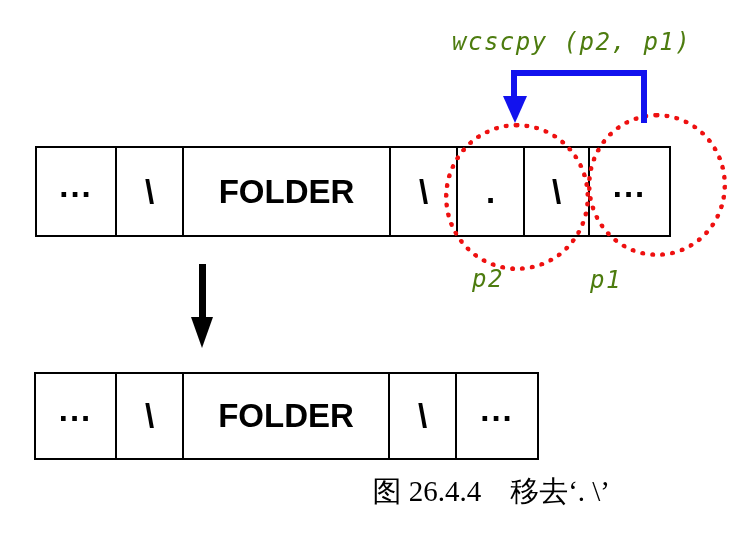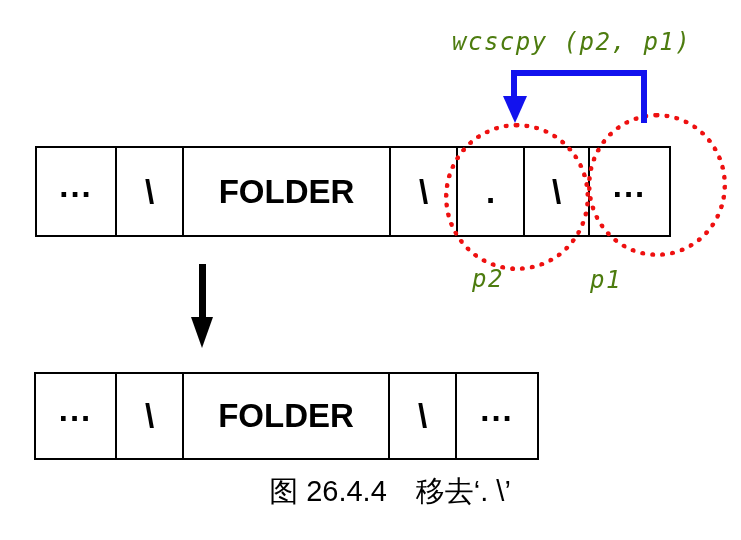--- a/index.html
+++ b/index.html
@@ -93,22 +93,22 @@
     width: 0; height: 0; z-index: 2;
     border-left: 11px solid transparent;
     border-right: 11px solid transparent;
     border-top: 31px solid #000;
   }
 
   
   .caption {
     position: absolute;
     left: 170px; top: 472px; width: 440px;
-    text-align: center;
-    font-family: Liberation Sans, sans-serif;
+    text-align: right;
+    font-family: Liberation Serif, serif;
     font-size: 29px;
     color: #000;
     white-space: nowrap;
     z-index: 2;
   }
 </style>
 </head>
 <body>
 
 <div class="canvas">

